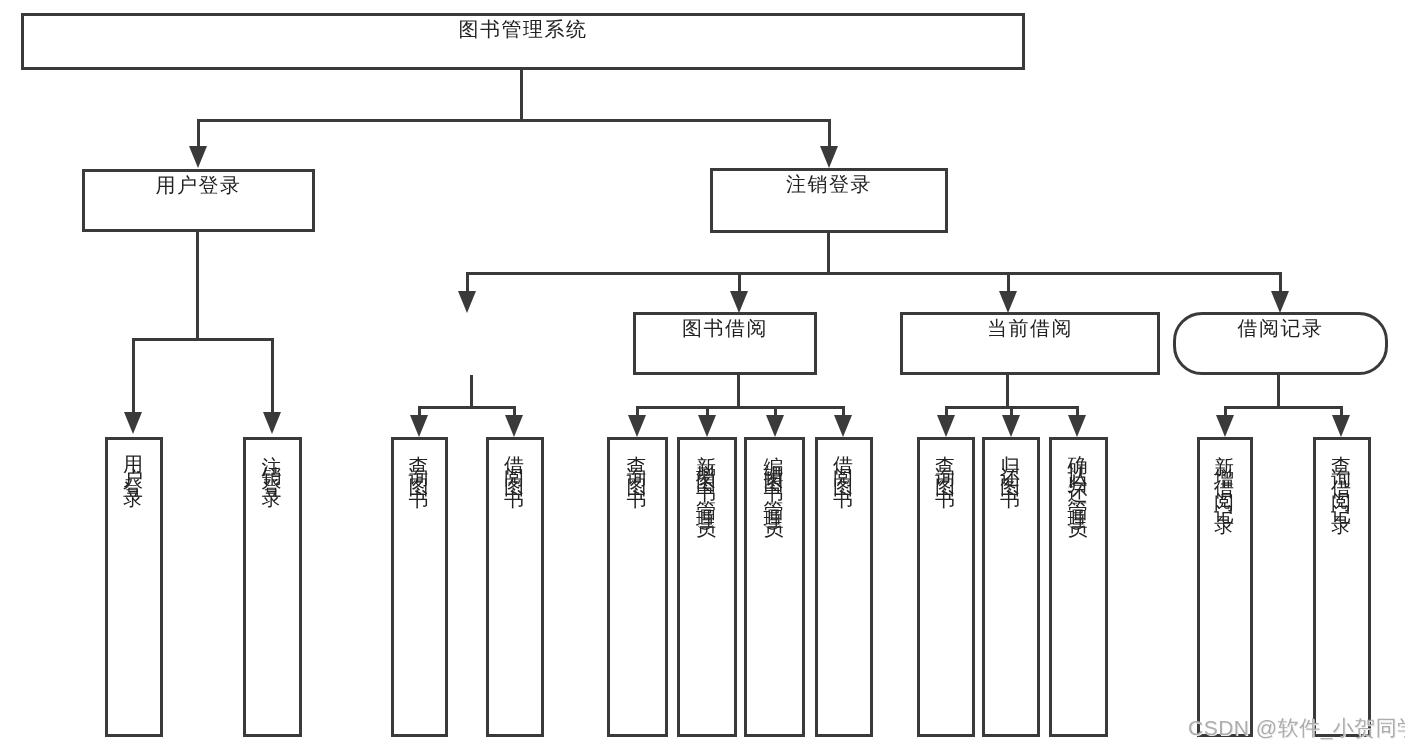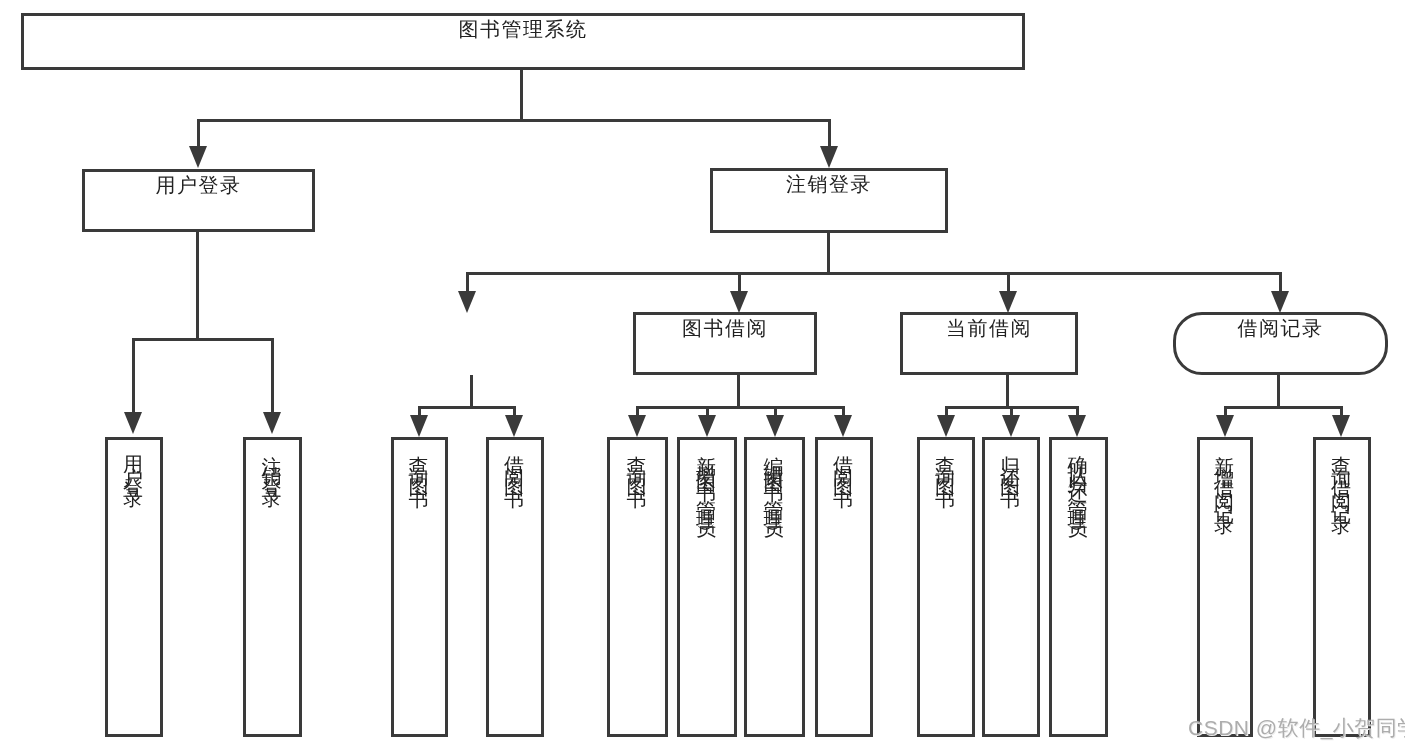--- a/index.html
+++ b/index.html
@@ -88,21 +88,21 @@
   <div class="vline" style="left:738px; top:272px; height:22px;"></div>
   <div class="tri" style="left:730px; top:291px;"></div>
   <div class="vline" style="left:1007px; top:272px; height:22px;"></div>
   <div class="tri" style="left:999px; top:291px;"></div>
   <div class="vline" style="left:1279px; top:272px; height:22px;"></div>
   <div class="tri" style="left:1271px; top:291px;"></div>
 
   <div class="node" style="left:633px; top:312px; width:184px; height:63px;">
     <span class="hlabel">图书借阅</span>
   </div>
-  <div class="node" style="left:900px; top:312px; width:178px; height:63px;">
+  <div class="node" style="left:900px; top:312px; width:260px; height:63px;">
     <span class="hlabel">当前借阅</span>
   </div>
   <div class="node" style="left:1173px; top:312px; width:215px; height:63px;border-radius:29px;">
     <span class="hlabel">借阅记录</span>
   </div>
 
   <div class="vline" style="left:470px; top:375px; height:31px;"></div>
   <div class="hline" style="left:418px; top:406px; width:98px;"></div>
   <div class="vline" style="left:418px; top:406px; height:12px;"></div>
   <div class="tri" style="left:410px; top:415px;"></div>

